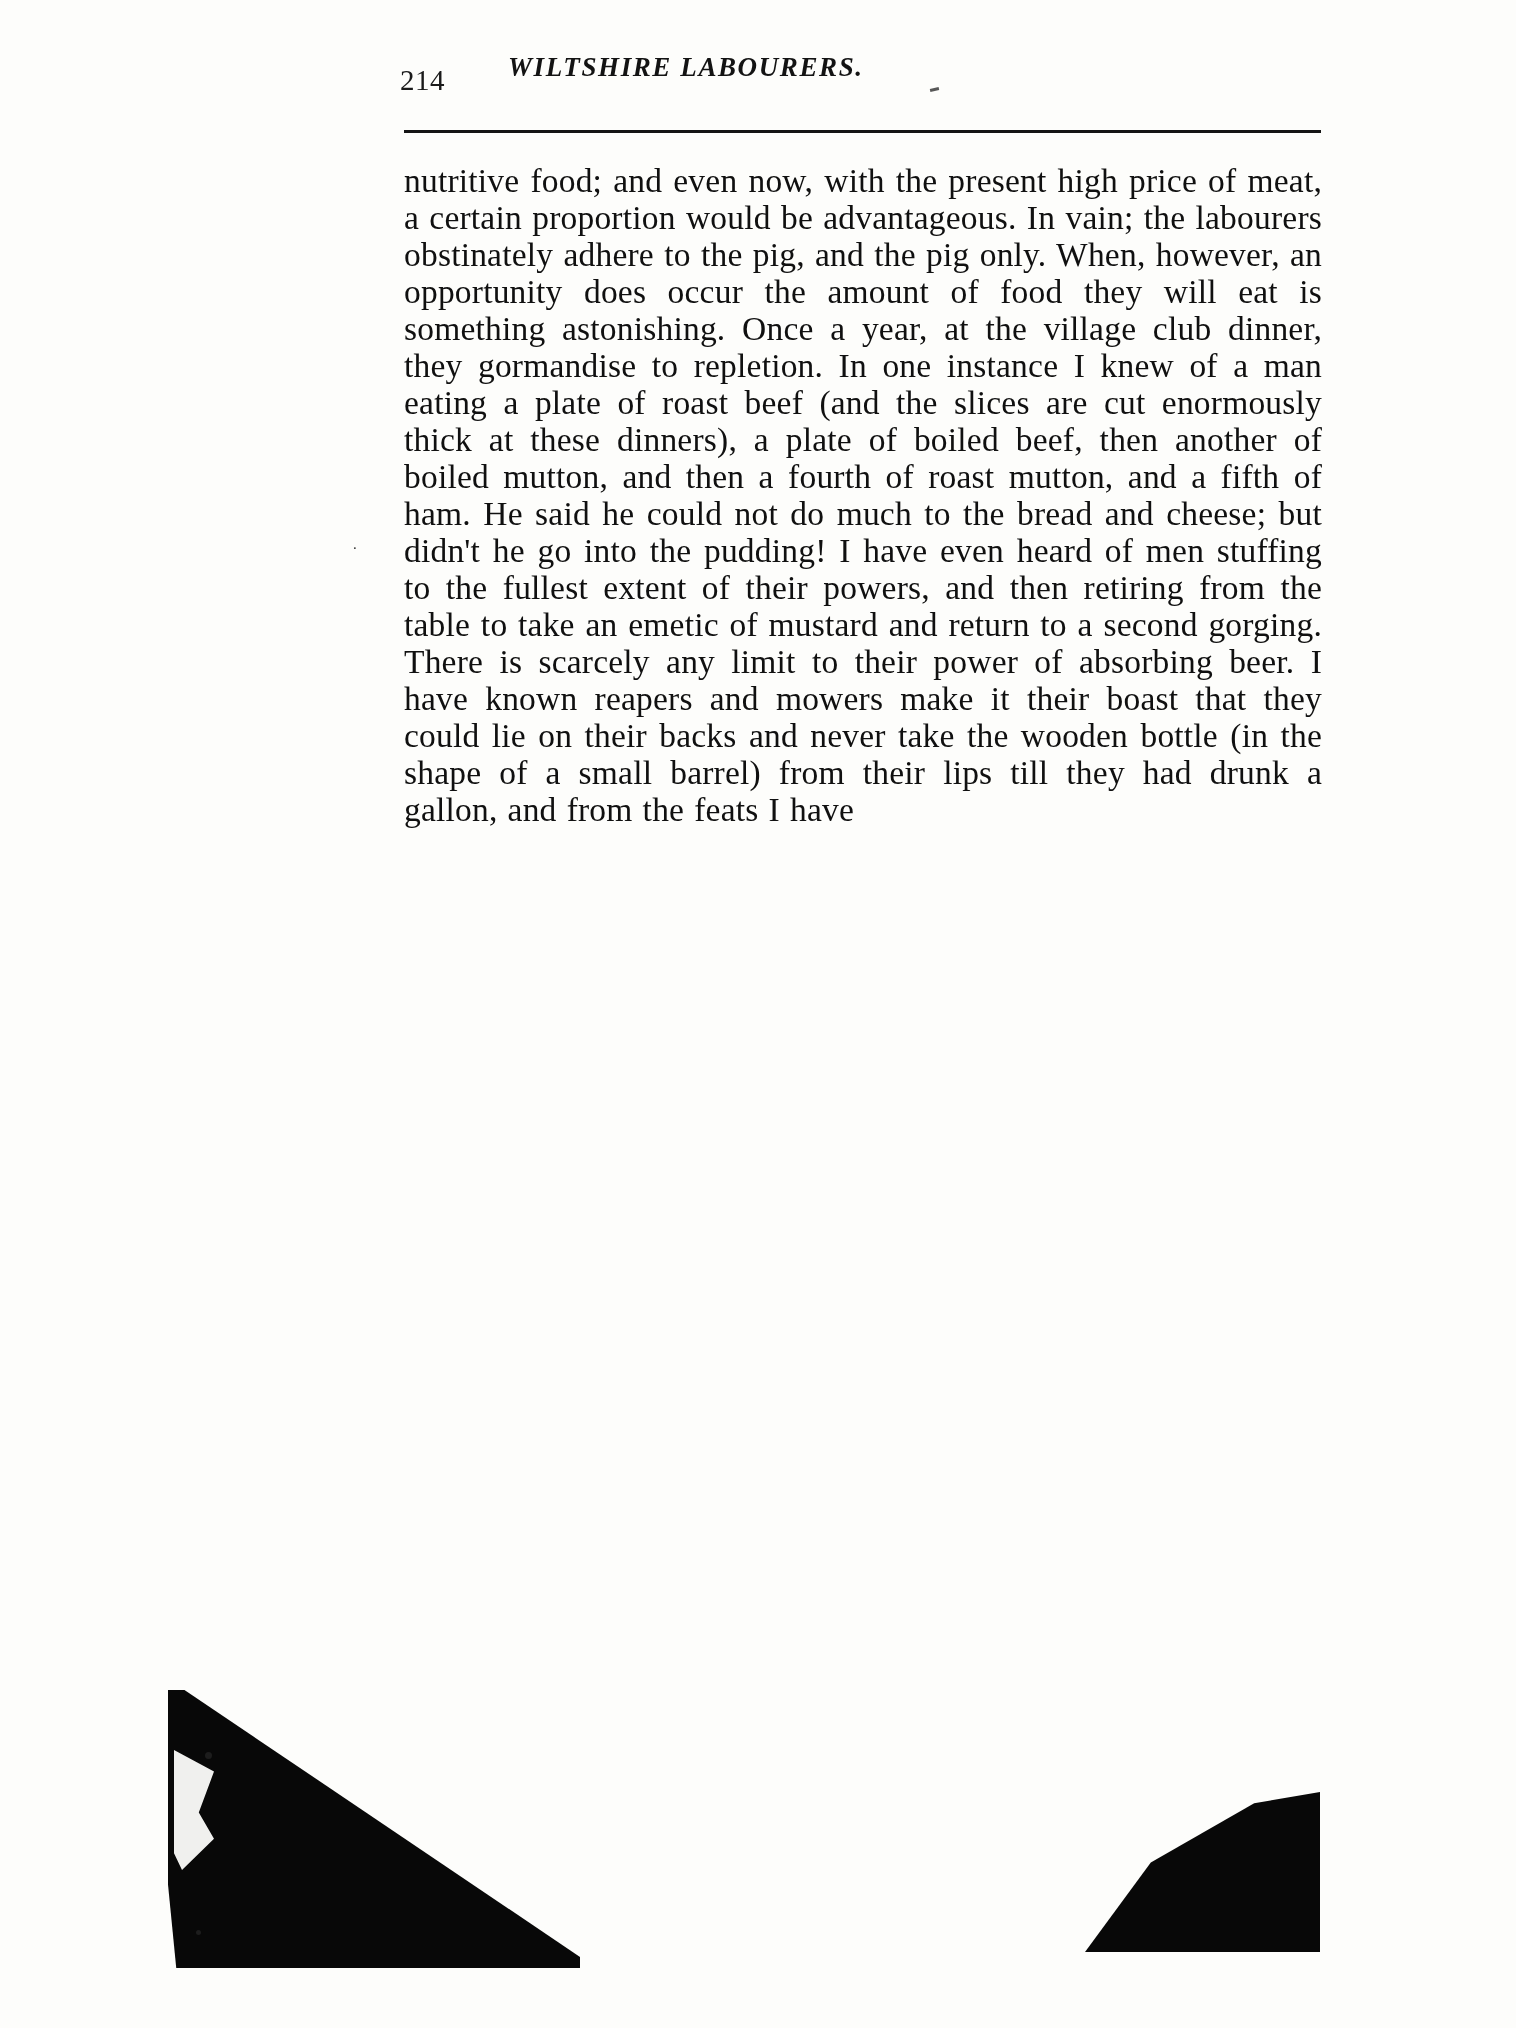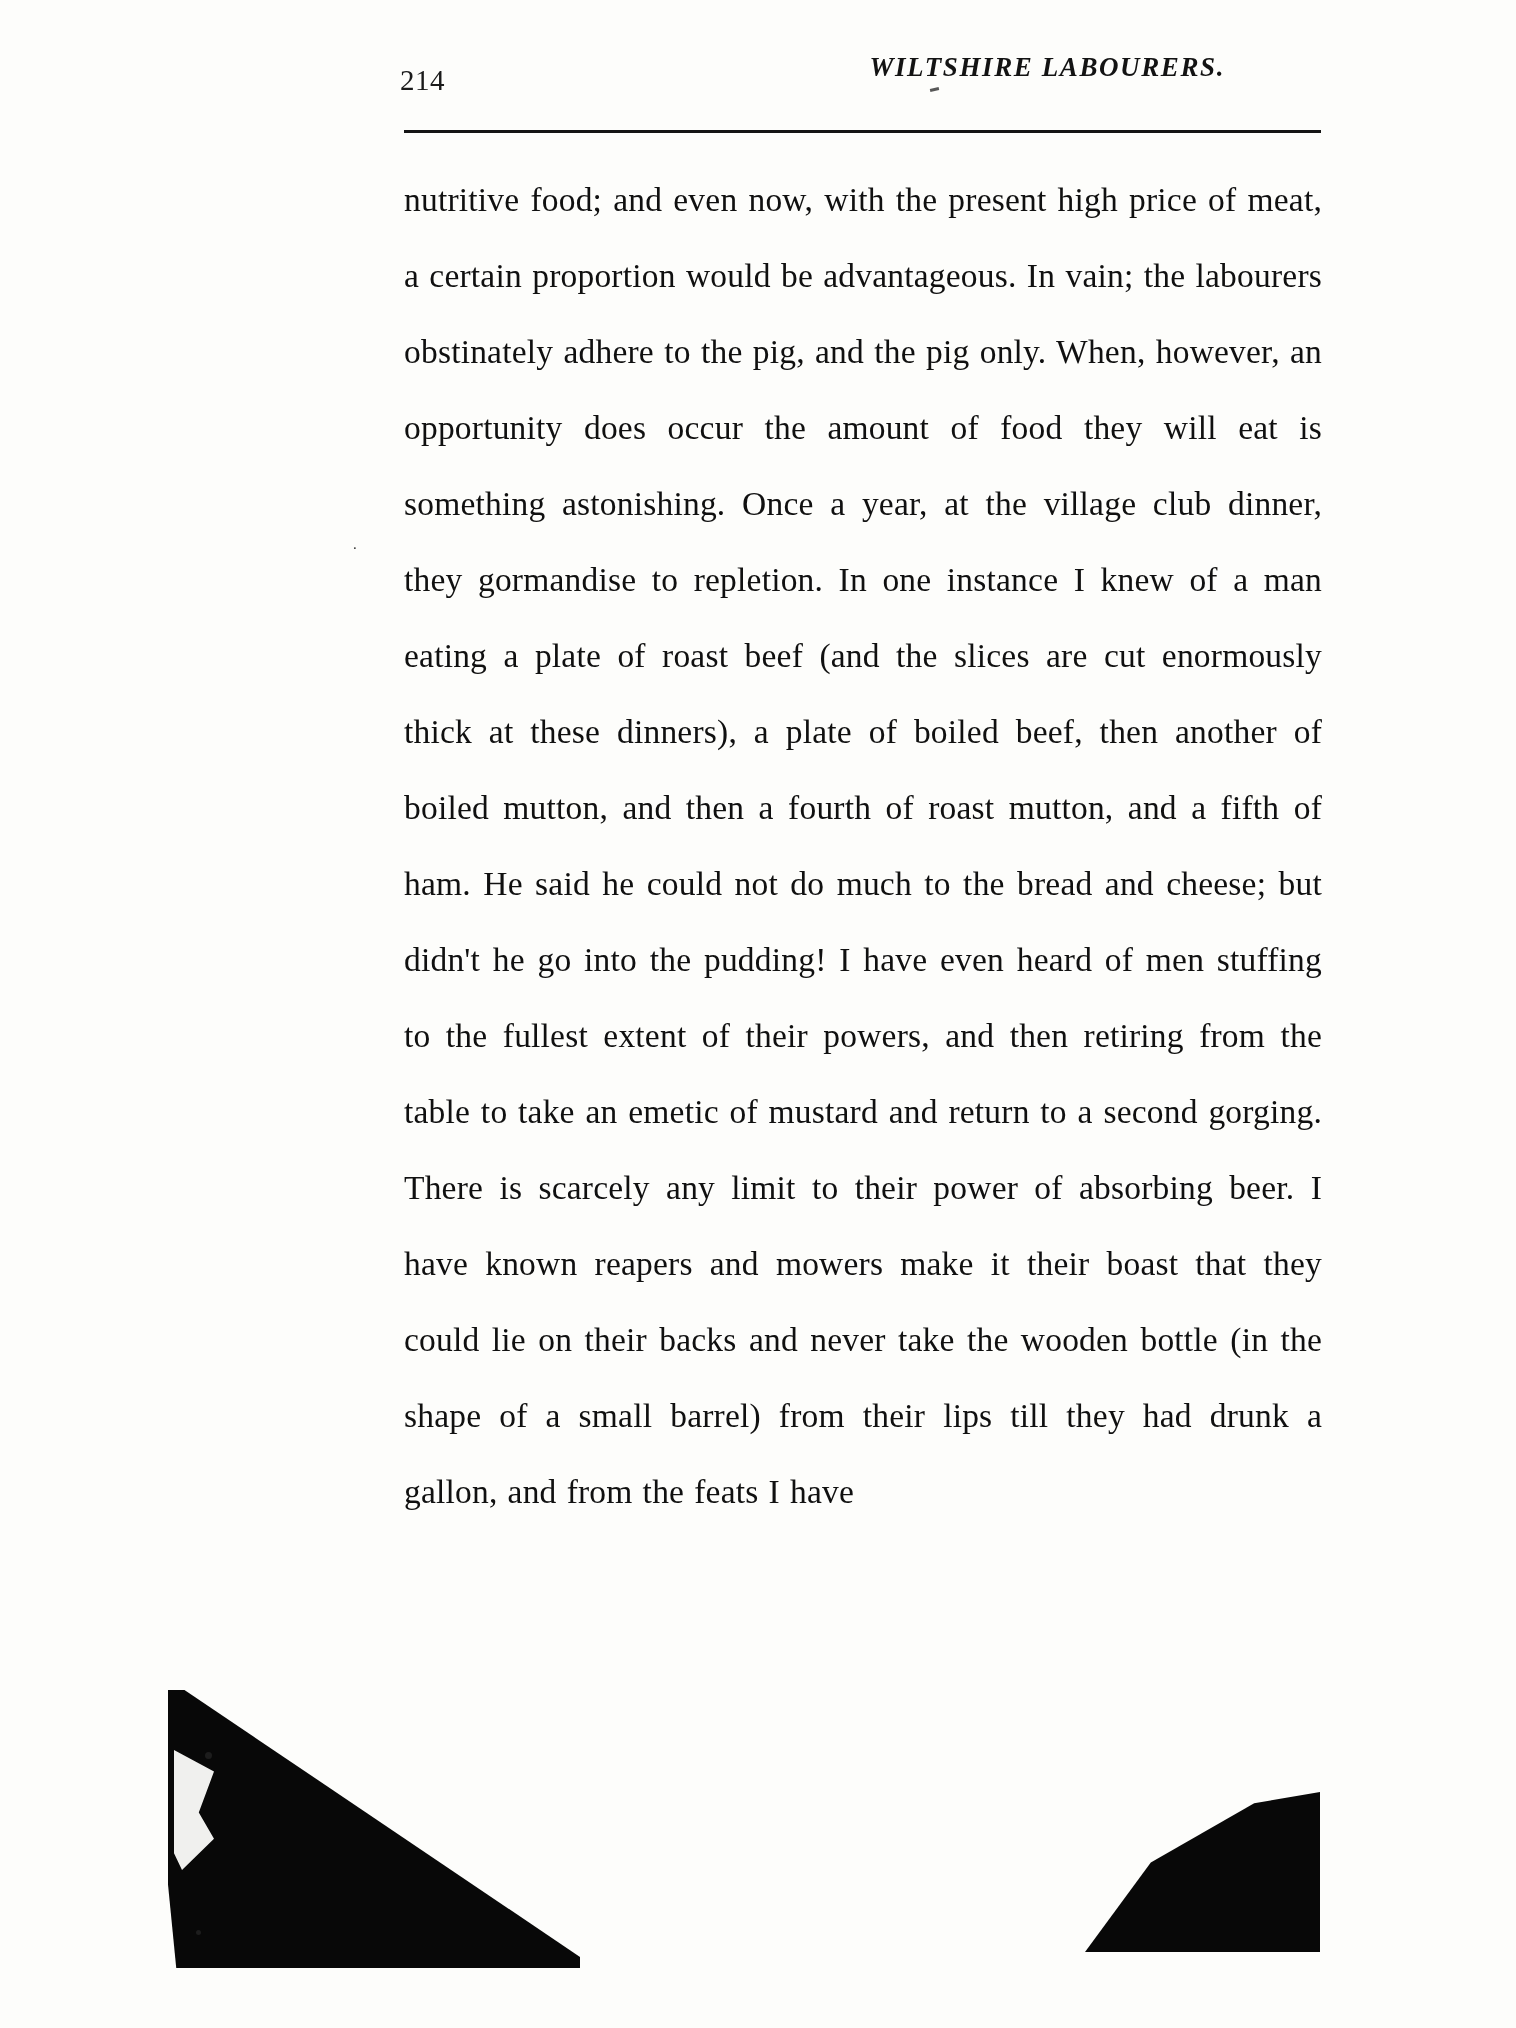--- a/index.html
+++ b/index.html
@@ -34,24 +34,24 @@
     position: absolute;
     left: 0px;
     top: 12px;
     font-family: "Liberation Serif", serif;
     font-size: 29px;
     letter-spacing: 0.5px;
     color: #1a1a1a;
   }
   .running-title {
     position: absolute;
-    left: 125px;
+    left: 108px;
     top: 0px;
     width: 700px;
-    text-align: right;
+    text-align: left;
     font-family: "Liberation Serif", serif;
     font-style: italic;
     font-weight: bold;
     font-size: 27px;
     letter-spacing: 1.6px;
     color: #131313;
   }
   .tick {
     position: absolute;
     left: 530px;
@@ -76,21 +76,21 @@
   .textblock {
     position: absolute;
     left: 404px;
     top: 162px;
     width: 918px;
   }
   .textblock p {
     margin: 0;
     font-family: "Liberation Serif", serif;
     font-size: 33.5px;
-    line-height: 76px;
+    line-height: 37px;
     text-align: justify;
     text-justify: inter-word;
     letter-spacing: 0.2px;
     word-spacing: 1.5px;
     color: #101010;
   }
 
   .margin-mark {
     position: absolute;
     left: 352px;

